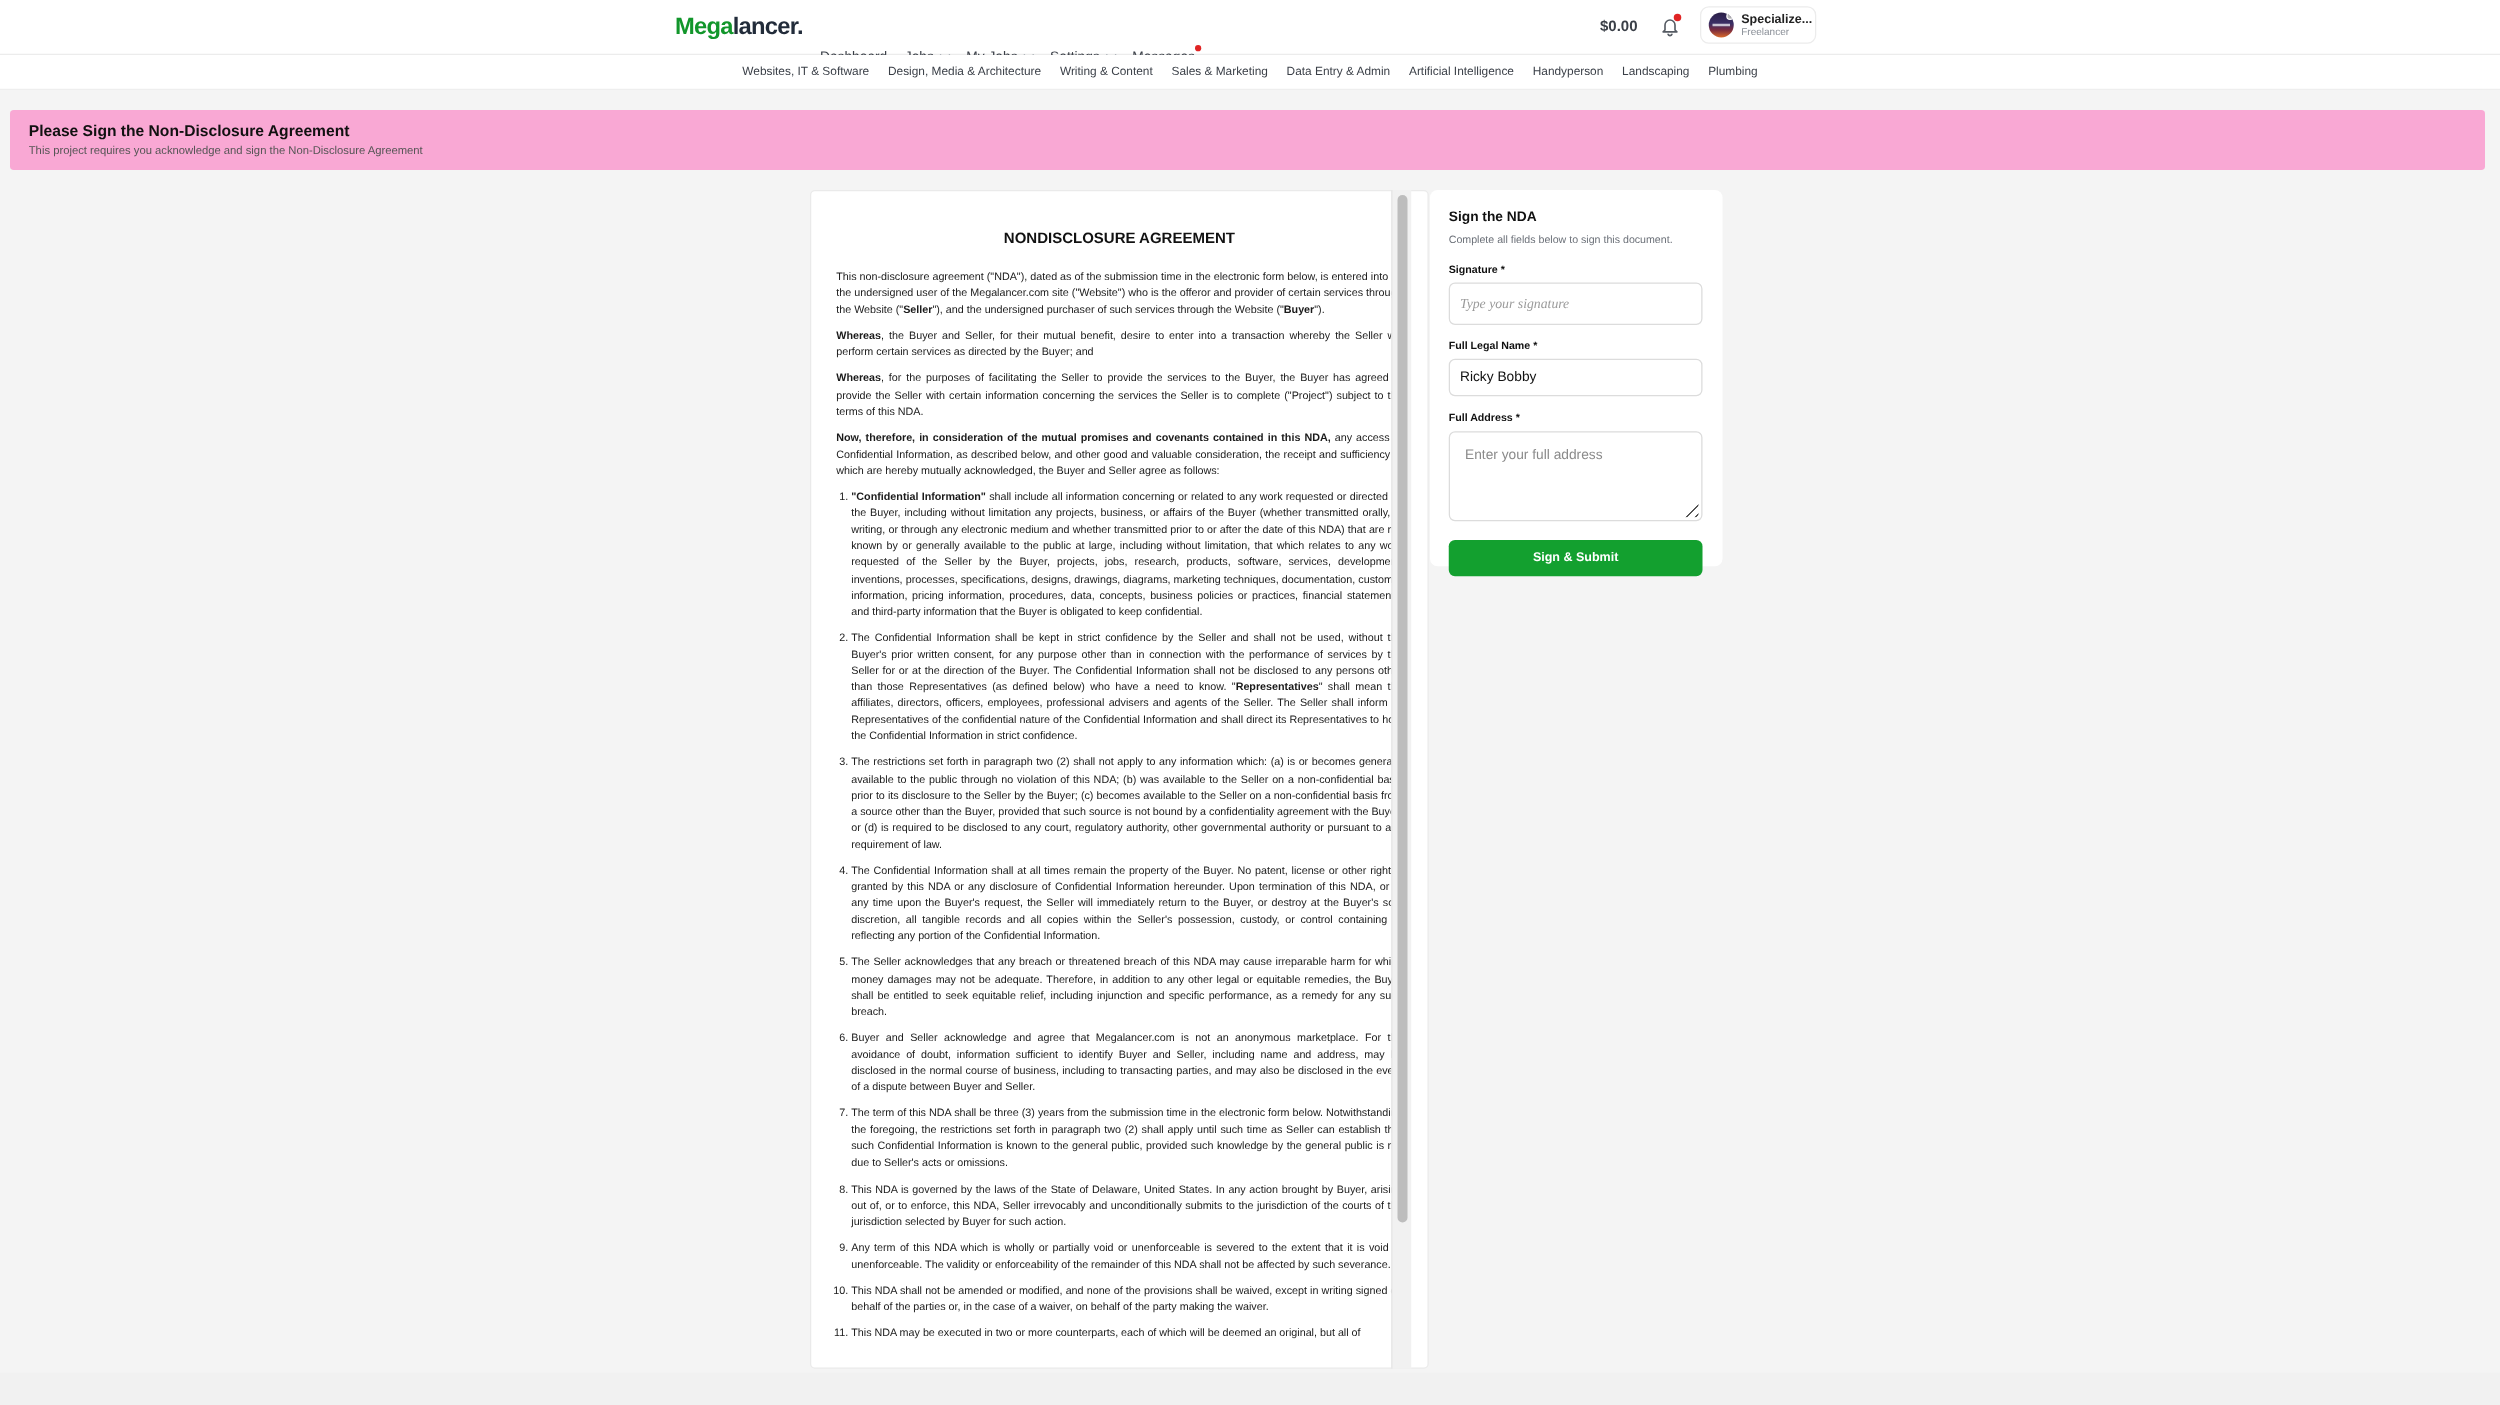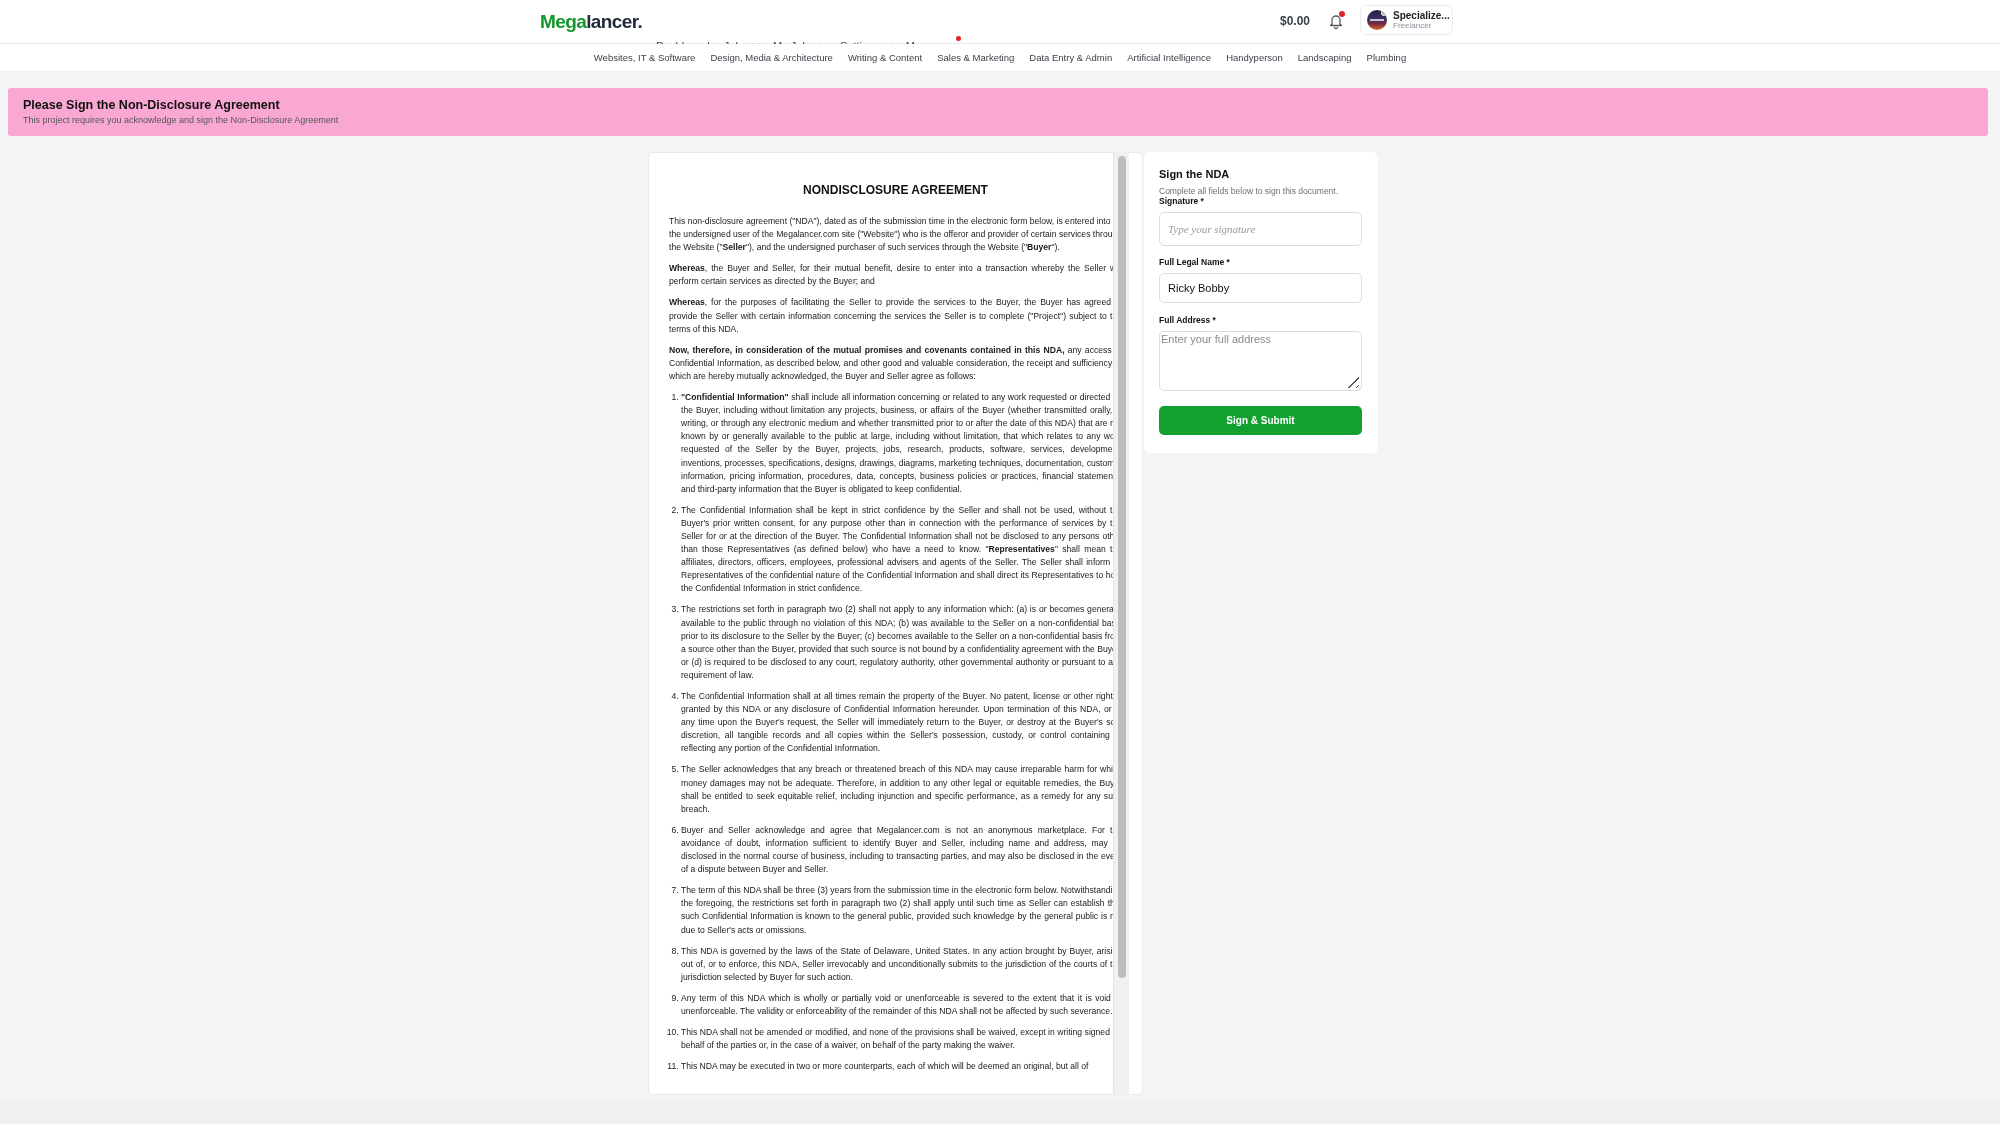--- a/index.html
+++ b/index.html
@@ -46,21 +46,21 @@
   .scrollthumb { position: absolute; left: 4px; top: 4px; width: 8px; height: 822px; border-radius: 4px; background: #bdbdbd; }
 
   
   .signpanel { position: absolute; left: 1144px; top: 152px; width: 234px; height: 301px; background: #fff; border-radius: 6px; padding: 16px 15px 0 15px; }
   .signpanel h3 { font-size: 11px; font-weight: 700; color: #111; }
   .signpanel .sub { font-size: 8.5px; color: #6b7078; margin-top: 6px; }
   .flabel { font-size: 8.5px; font-weight: 700; color: #111; margin-top: 14px; margin-bottom: 6px; }
   .field { width: 203px; height: 34px; border: 1px solid #dcdcdc; border-radius: 5px; padding: 4px 8px; font-size: 11px; color: #111; background: #fff; display: flex; align-items: center; font-family: "Liberation Sans", sans-serif; }
   .field.short { height: 30px; }
   .sigph { font-family: "Liberation Serif", "DejaVu Serif", serif; font-style: italic; color: #9a9a9a; font-size: 11px; }
-  .textarea { width: 203px; height: 60px; border: 1px solid #dcdcdc; border-radius: 5px; padding: 1px; font-size: 11px; color: #8a8a8a; position: relative; background: #fff; }
+  .textarea { width: 203px; height: 72px; border: 1px solid #dcdcdc; border-radius: 5px; padding: 12px; font-size: 11px; color: #8a8a8a; position: relative; background: #fff; }
   .grip { position: absolute; right: 2px; bottom: 2px; width: 14px; height: 14px; background: repeating-linear-gradient(135deg, transparent 0 2px, #555 2px 3px, transparent 3px 5px); clip-path: polygon(100% 0, 100% 100%, 0 100%); }
   .submit { margin-top: 15px; width: 203px; height: 29px; background: #13a02f; color: #fff; border-radius: 5px; font-size: 10px; font-weight: 700; display: flex; align-items: center; justify-content: center; cursor: pointer; }
 
   .bottomfade { position: absolute; left: 0; top: 1098px; width: 2000px; height: 26px; background: #f1f1f1; }
 </style>
 </head>
 <body>
 
 <div class="topnav">
   <div class="logo">
@@ -144,21 +144,21 @@
   </ol>
 </div>
 <div class="scrolltrack">
   <div class="scrollthumb"></div>
 </div>
 
 <div class="signpanel">
   <h3>Sign the NDA</h3>
   <div class="sub">Complete all fields below to sign this document.</div>
 
-  <div class="flabel" style="margin-top:0">Signature *</div>
+  <div class="flabel" style="margin-top:14px">Signature *</div>
   <div class="field">
     <span class="sigph">Type your signature</span>
   </div>
 
   <div class="flabel" style="margin-top:11px">Full Legal Name *</div>
   <div class="field short">
     <span>Ricky Bobby</span>
   </div>
 
   <div class="flabel" style="margin-top:12px">Full Address *</div>

